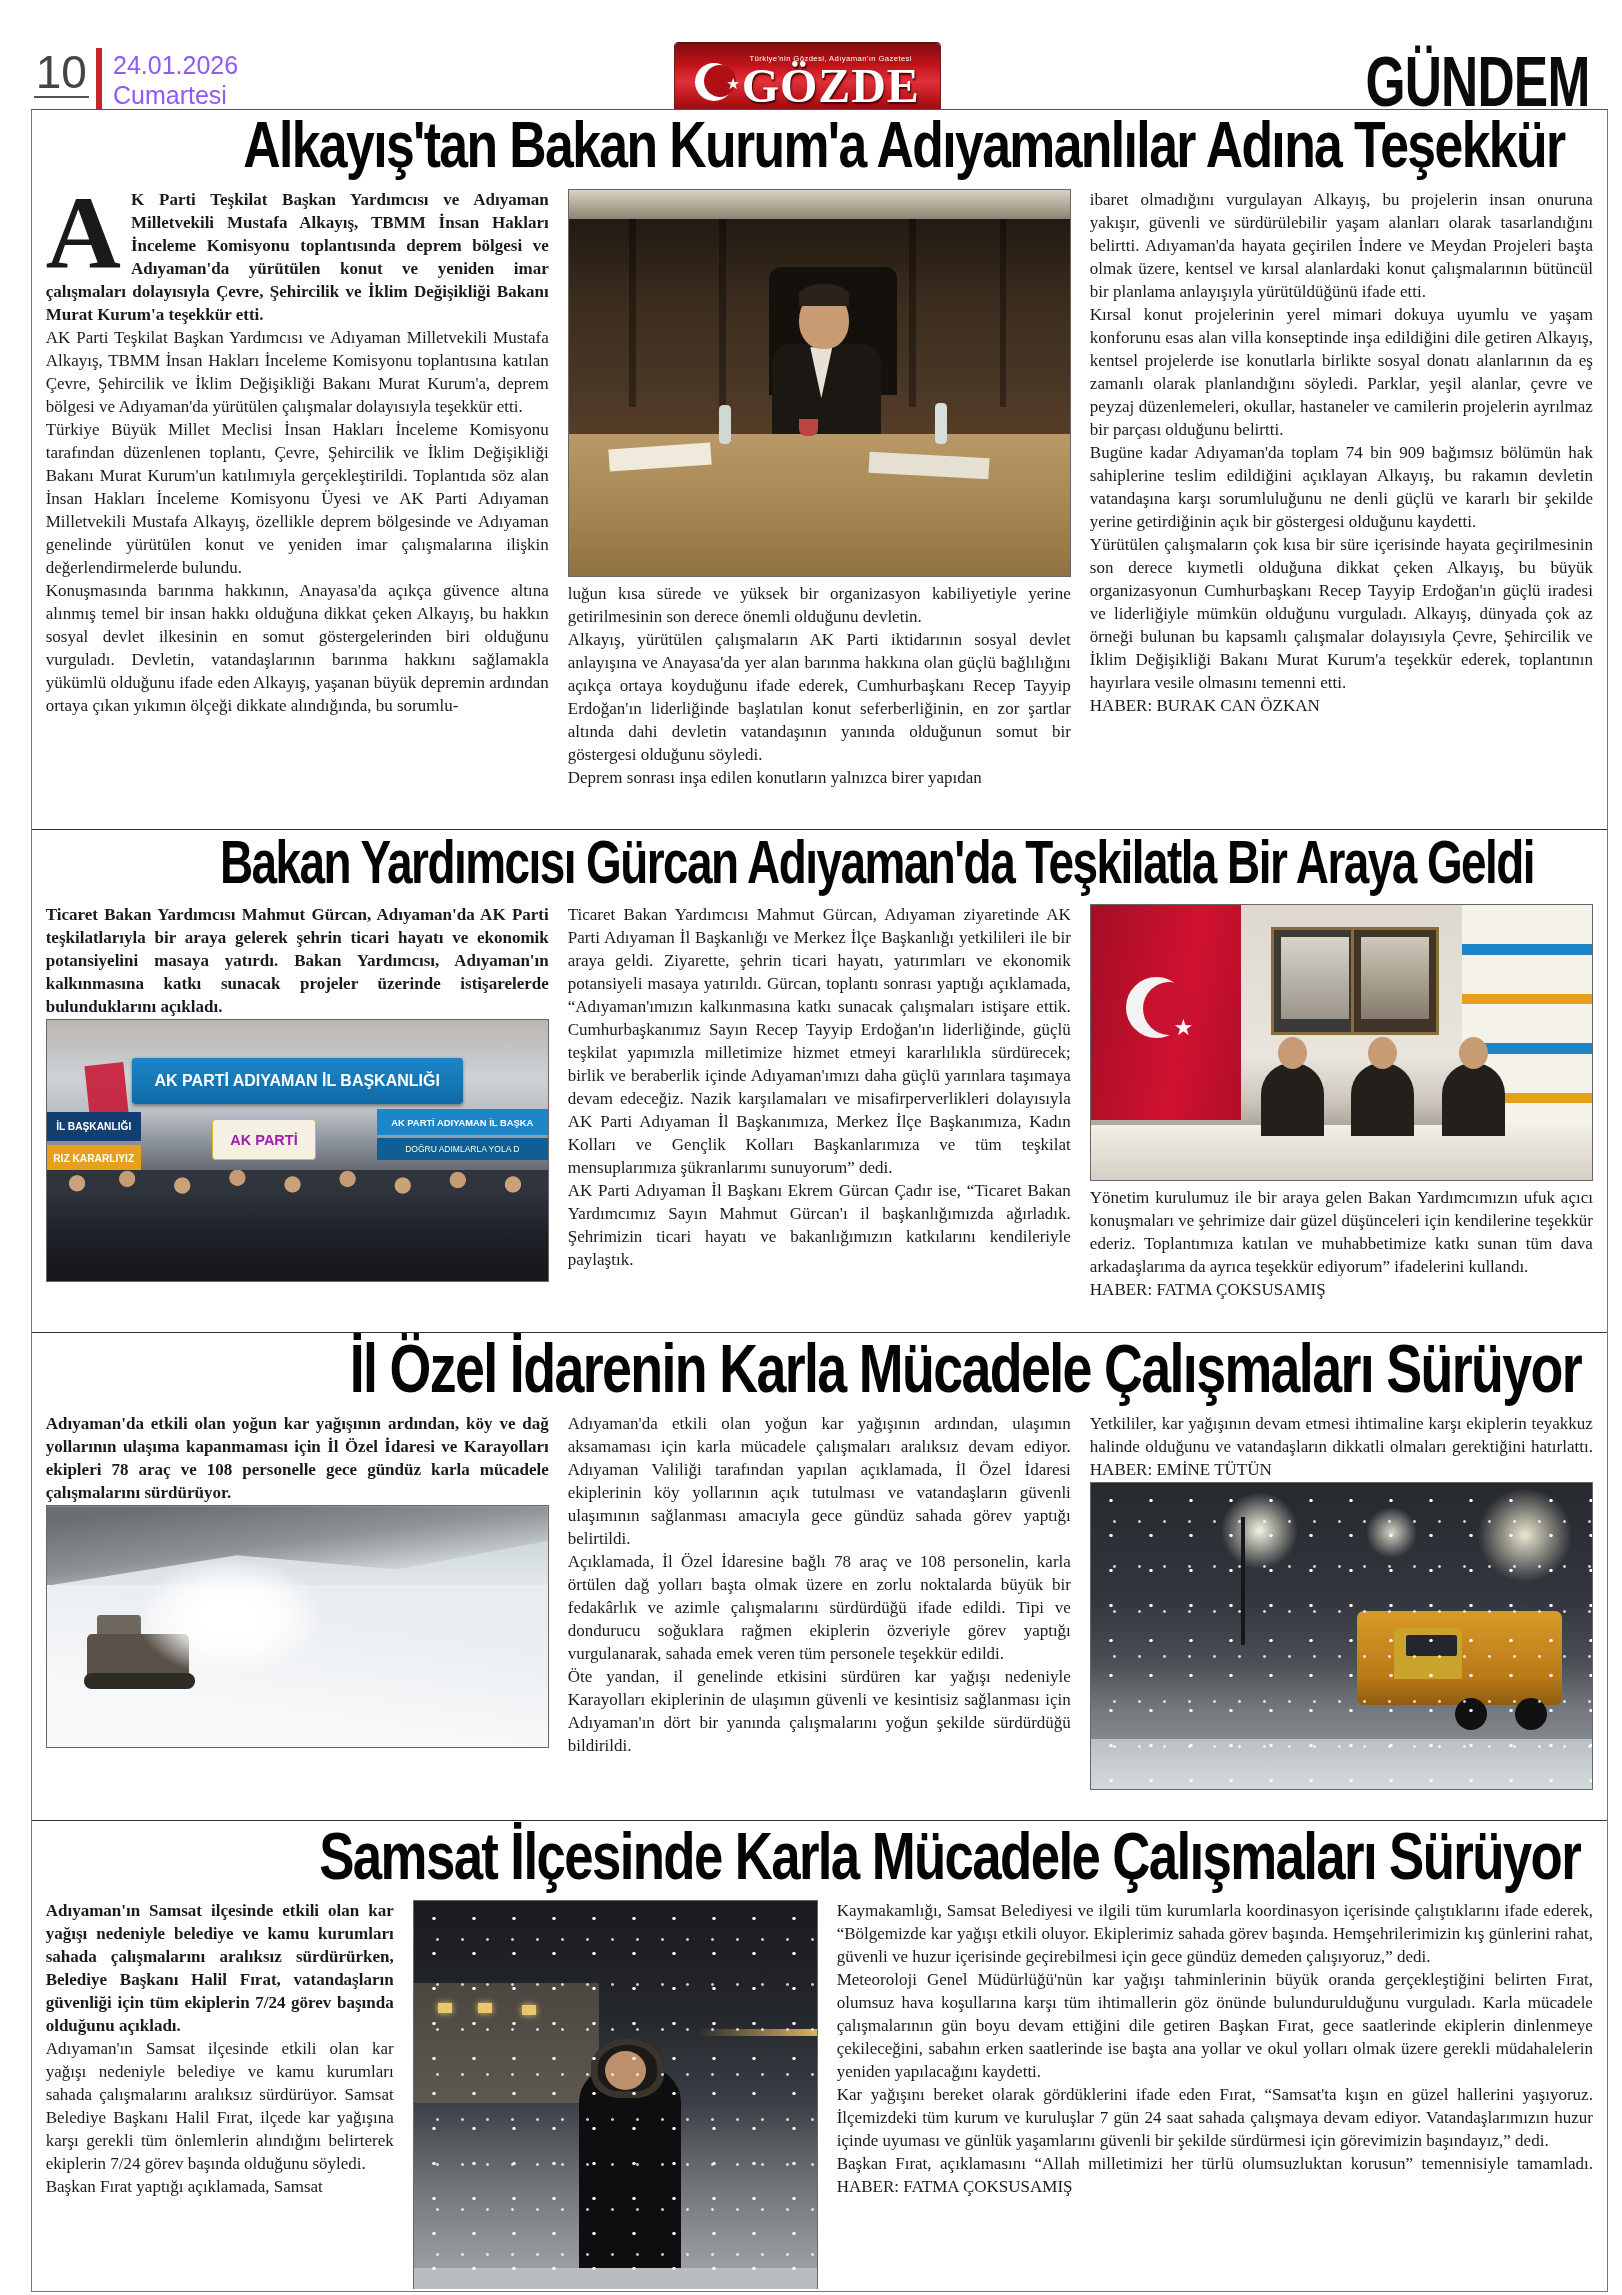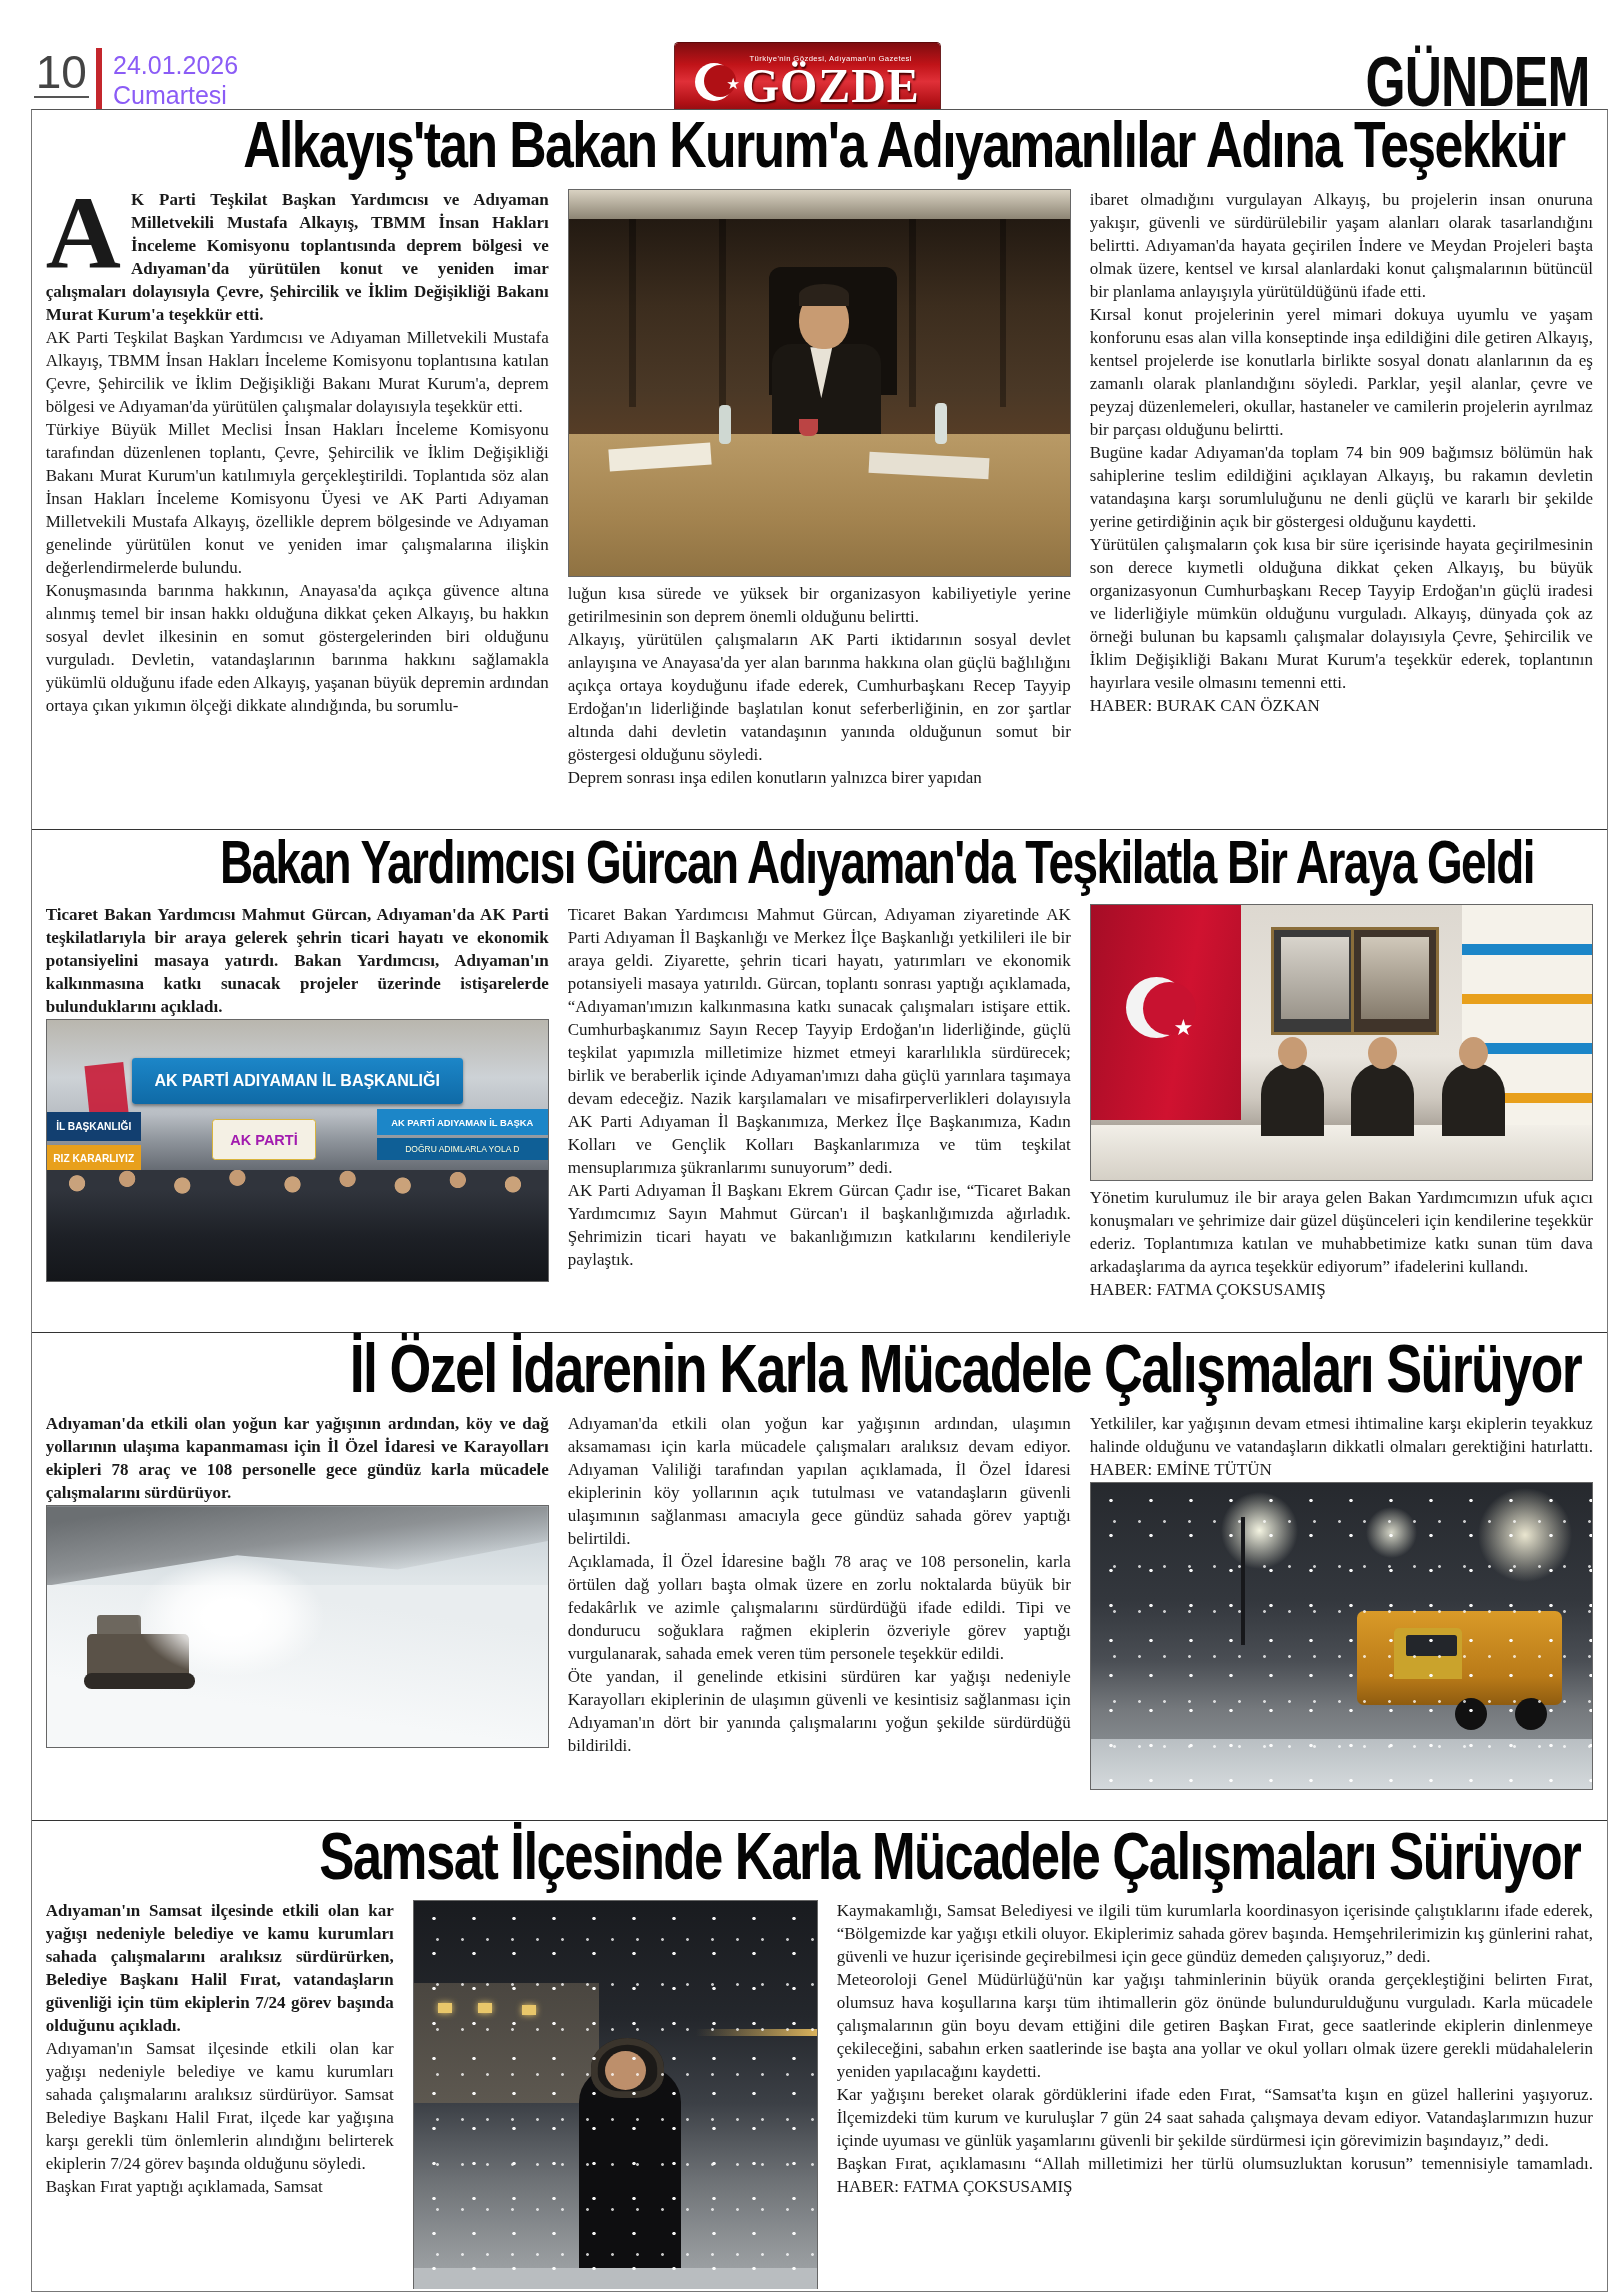--- a/index.html
+++ b/index.html
@@ -175,21 +175,21 @@
             <div class="shirt"></div>
             <div class="head"></div>
             <div class="hair"></div>
             <div class="desk"></div>
             <div class="paper1"></div>
             <div class="paper2"></div>
             <div class="bottle1"></div>
             <div class="bottle2"></div>
             <div class="cup"></div>
           </div>
-          <p>luğun kısa sürede ve yüksek bir organizasyon kabiliyetiyle yerine getirilmesinin son deprem önemli olduğunu belirtti.</p>
+          <p>luğun kısa sürede ve yüksek bir organizasyon kabiliyetiyle yerine getirilmesinin son derece önemli olduğunu devletin.</p>
           <p>Alkayış, yürütülen çalışmaların AK Parti iktidarının sosyal devlet anlayışına ve Anayasa'da yer alan barınma hakkına olan güçlü bağlılığını açıkça ortaya koyduğunu ifade ederek, Cumhurbaşkanı Recep Tayyip Erdoğan'ın liderliğinde başlatılan konut seferberliğinin, en zor şartlar altında dahi devletin vatandaşının yanında olduğunun somut bir göstergesi olduğunu söyledi.</p>
           <p>Deprem sonrası inşa edilen konutların yalnızca birer yapıdan</p>
         </div>
         <div class="col">
           <p>ibaret olmadığını vurgulayan Alkayış, bu projelerin insan onuruna yakışır, güvenli ve sürdürülebilir yaşam alanları olarak tasarlandığını belirtti. Adıyaman'da hayata geçirilen İndere ve Meydan Projeleri başta olmak üzere, kentsel ve kırsal alanlardaki konut çalışmalarının bütüncül bir planlama anlayışıyla yürütüldüğünü ifade etti.</p>
           <p>Kırsal konut projelerinin yerel mimari dokuya uyumlu ve yaşam konforunu esas alan villa konseptinde inşa edildiğini dile getiren Alkayış, kentsel projelerde ise konutlarla birlikte sosyal donatı alanlarının da eş zamanlı olarak planlandığını söyledi. Parklar, yeşil alanlar, çevre ve peyzaj düzenlemeleri, okullar, hastaneler ve camilerin projelerin ayrılmaz bir parçası olduğunu belirtti.</p>
           <p>Bugüne kadar Adıyaman'da toplam 74 bin 909 bağımsız bölümün hak sahiplerine teslim edildiğini açıklayan Alkayış, bu rakamın devletin vatandaşına karşı sorumluluğunu ne denli güçlü ve kararlı bir şekilde yerine getirdiğinin açık bir göstergesi olduğunu kaydetti.</p>
           <p>Yürütülen çalışmaların çok kısa bir süre içerisinde hayata geçirilmesinin son derece kıymetli olduğuna dikkat çeken Alkayış, bu büyük organizasyonun Cumhurbaşkanı Recep Tayyip Erdoğan'ın güçlü iradesi ve liderliğiyle mümkün olduğunu vurguladı. Alkayış, dünyada çok az örneği bulunan bu kapsamlı çalışmalar dolayısıyla Çevre, Şehircilik ve İklim Değişikliği Bakanı Murat Kurum'a teşekkür ederek, toplantının hayırlara vesile olmasını temenni etti.</p>
           <p class="byline">HABER: BURAK CAN ÖZKAN</p>
         </div>

